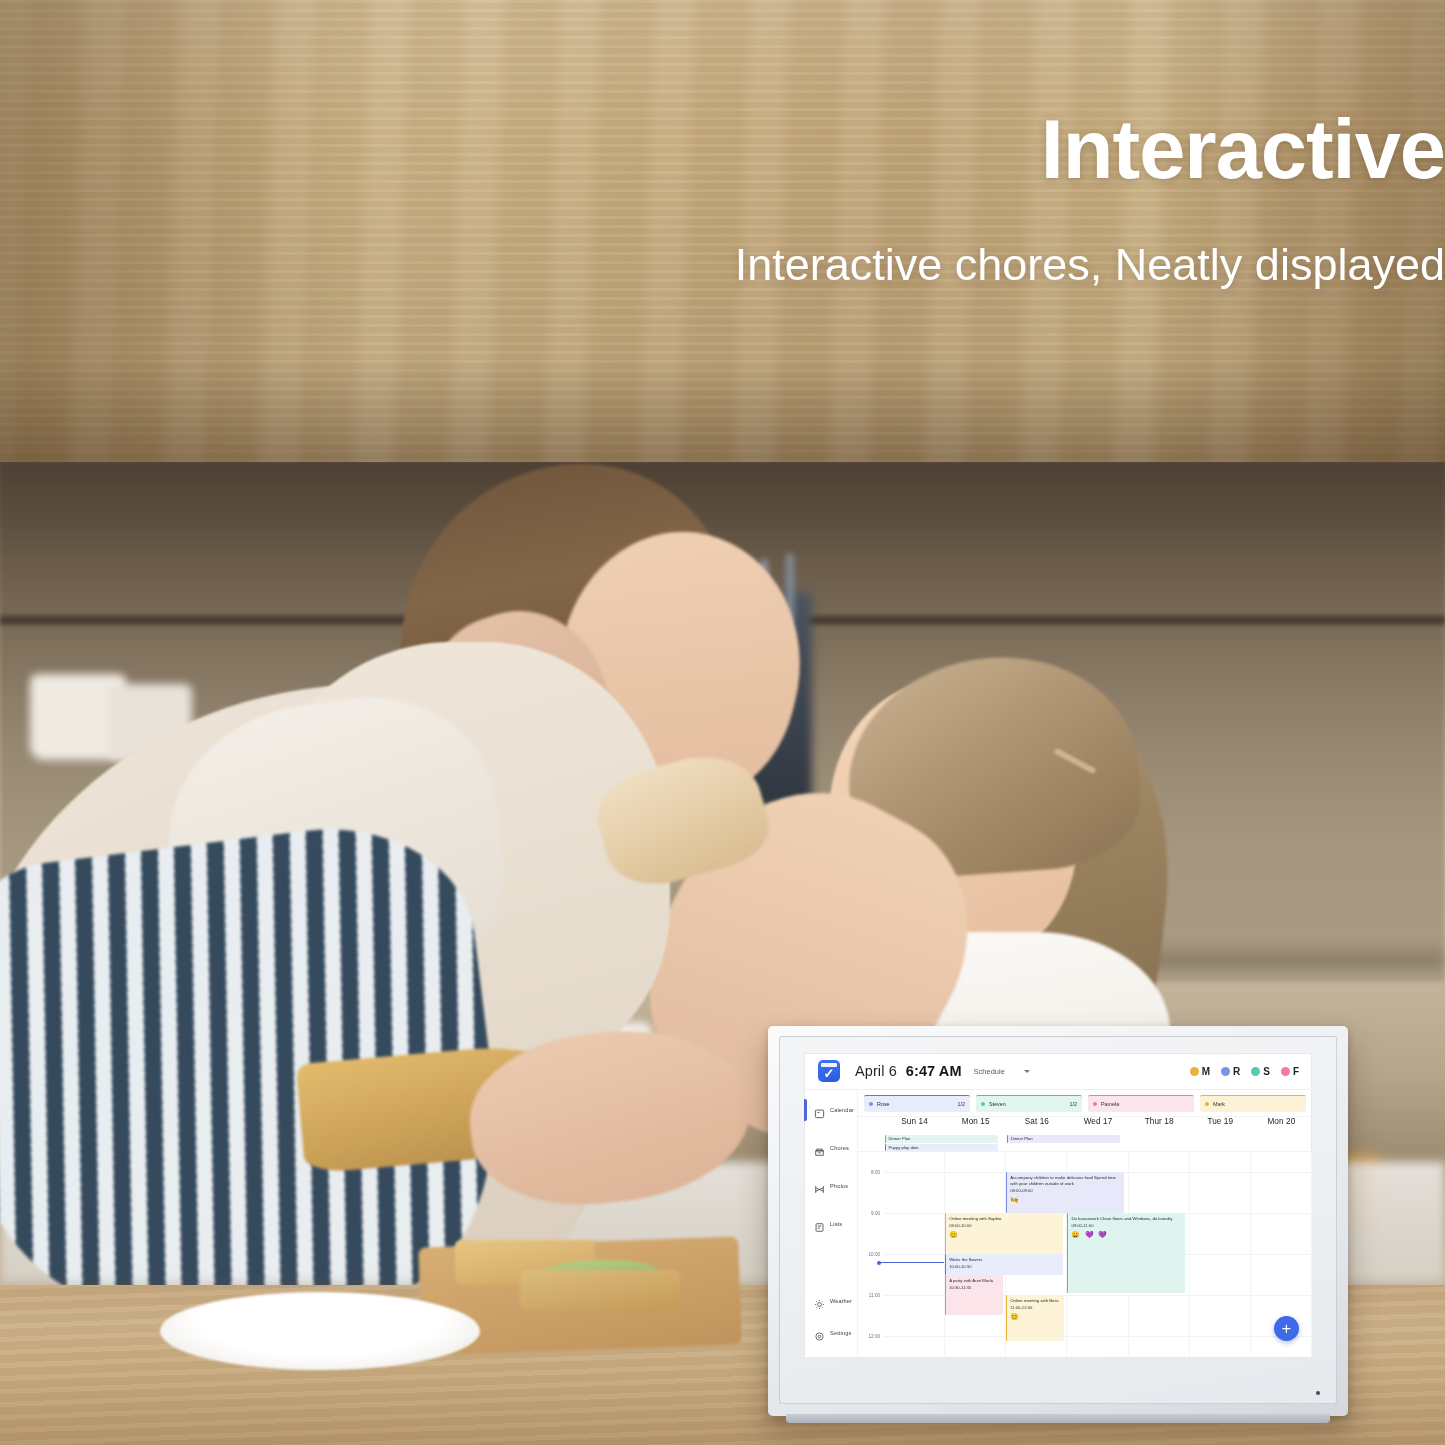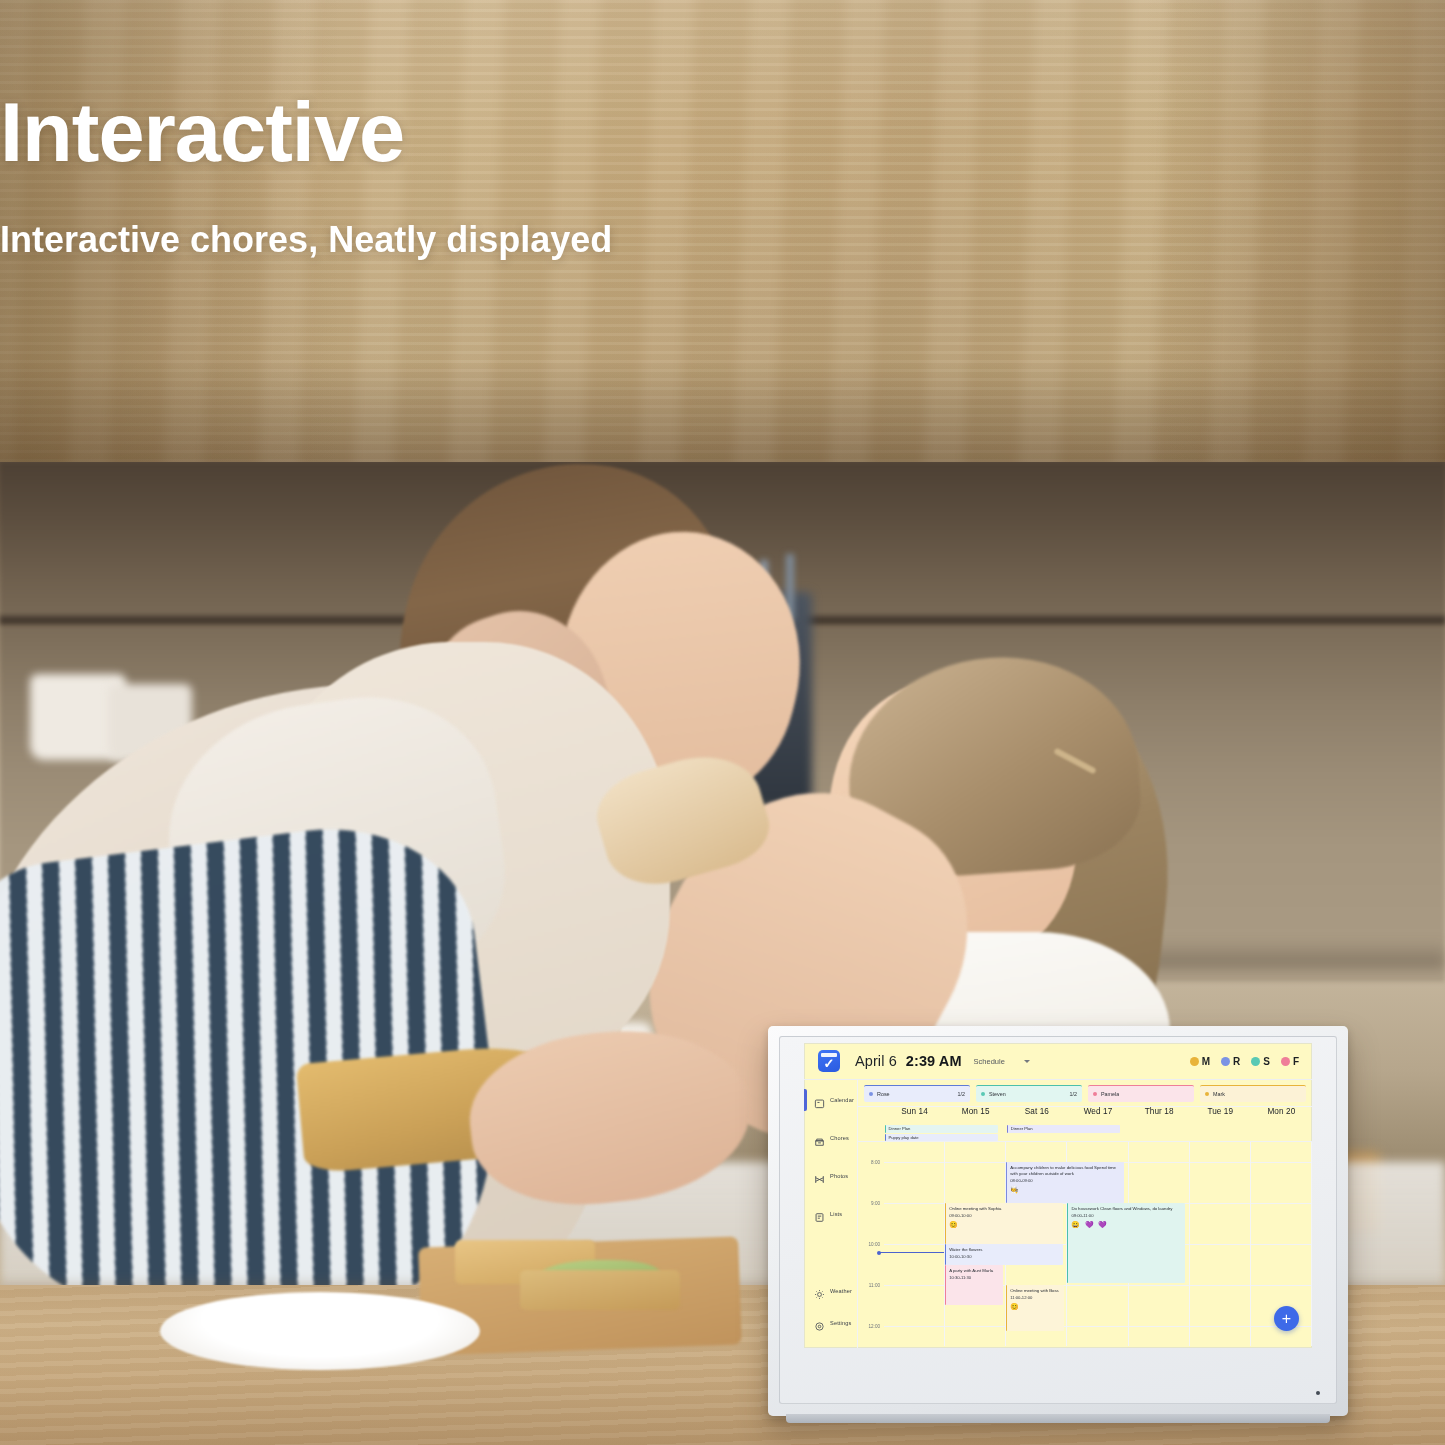--- a/index.html
+++ b/index.html
@@ -32,27 +32,27 @@
   }
   .banner .vig-l {
     position: absolute; left: 0; top: 0; width: 340px; height: 100%;
     background: linear-gradient(90deg, rgba(96,70,38,0.34), rgba(96,70,38,0));
   }
   .banner .vig-r {
     position: absolute; right: 0; top: 0; width: 300px; height: 100%;
     background: linear-gradient(270deg, rgba(96,70,38,0.30), rgba(96,70,38,0));
   }
   .banner-text {
-    position: absolute; left: 0; right: 0; top: 91px;
-    text-align: left; color: #fff; z-index: 4;
+    position: absolute; left: 0; right: 0; top: 108px;
+    text-align: right; color: #fff; z-index: 4;
   }
   .hl { display: block; font-weight: 700; font-size: 83px; line-height: 1.0;
         letter-spacing: -1px; text-shadow: 0 2px 10px rgba(80,55,28,0.30); }
   .hl.l2 { margin-top: 10px; }
-  .sub { display: block; font-weight: 700; font-size: 36px; line-height: 1.58;
+  .sub { display: block; font-weight: 400; font-size: 45px; line-height: 1.58;
          margin-top: 38px; text-shadow: 0 2px 8px rgba(80,55,28,0.28); }
 
   
   .photo {
     position: absolute; left: 0; top: 462px; width: 1445px; height: 983px;
     overflow: hidden;
     background:
       linear-gradient(180deg, #5c4d3d 0%, #6d5c49 6%, #8b7a64 13%, #a08e76 20%, #b3a188 26%, #c0b097 32%, #c8b9a1 40%, #c4b59c 52%, #b6a68c 62%, #9f8f74 70%, #b3a184 78%, #c9b491 86%, #d3bc97 93%, #c3aa85 100%);
   }
   .photo .backwall {
@@ -219,22 +219,22 @@
     background: linear-gradient(160deg,#fbfbfc 0%, #eef0f2 38%, #e2e5e9 72%, #d4d8dd 100%);
     border-radius: 5px;
     box-shadow: 0 16px 30px rgba(60,44,26,0.35), 0 3px 8px rgba(0,0,0,0.18);
   }
   .tablet-bezel-in {
     position: absolute; left: 11px; top: 10px; right: 11px; bottom: 12px;
     border: 1px solid rgba(175,180,188,0.55); border-radius: 3px;
     background: linear-gradient(170deg,#f4f5f7,#e6e9ed);
   }
   .screen {
-    position: absolute; left: 36px; top: 17px; width: 508px; height: 305px;
-    background: #fef9c3; overflow: hidden;
+    position: absolute; left: 36px; top: 27px; width: 508px; height: 305px;
+    background: #ffffff; overflow: hidden;
     box-shadow: inset 0 0 0 1px rgba(200,204,210,0.45);
   }
   .tablet-dot {
     position: absolute; right: 28px; bottom: 21px; width: 4px; height: 4px;
     border-radius: 50%; background: #444c55;
   }
   .tablet-stand {
     position: absolute; left: 18px; right: 18px; bottom: -7px; height: 9px;
     background: linear-gradient(180deg,#c8ccd2,#aeb4bc); border-radius: 0 0 4px 4px;
   }
@@ -405,21 +405,21 @@
     <div class="tablet-bezel-in"></div>
     <div class="tablet-stand"></div>
     <div class="tablet-dot"></div>
 
     <div class="screen">
 
       <div class="topbar">
         <div class="app-icon"></div>
         <div class="date-line">
           <span class="date-txt">April 6</span>
-          <span class="time-txt">2:39 AM</span>
+          <span class="time-txt">6:47 AM</span>
         </div>
         <div class="view-sel">
           <span>Schedule</span>
           <span class="chev"></span>
         </div>
         <div class="avatars" id="avatars">
             <div class="av">
               <i style="background:#e8b33a"></i>
               <span>M</span>
             </div>

